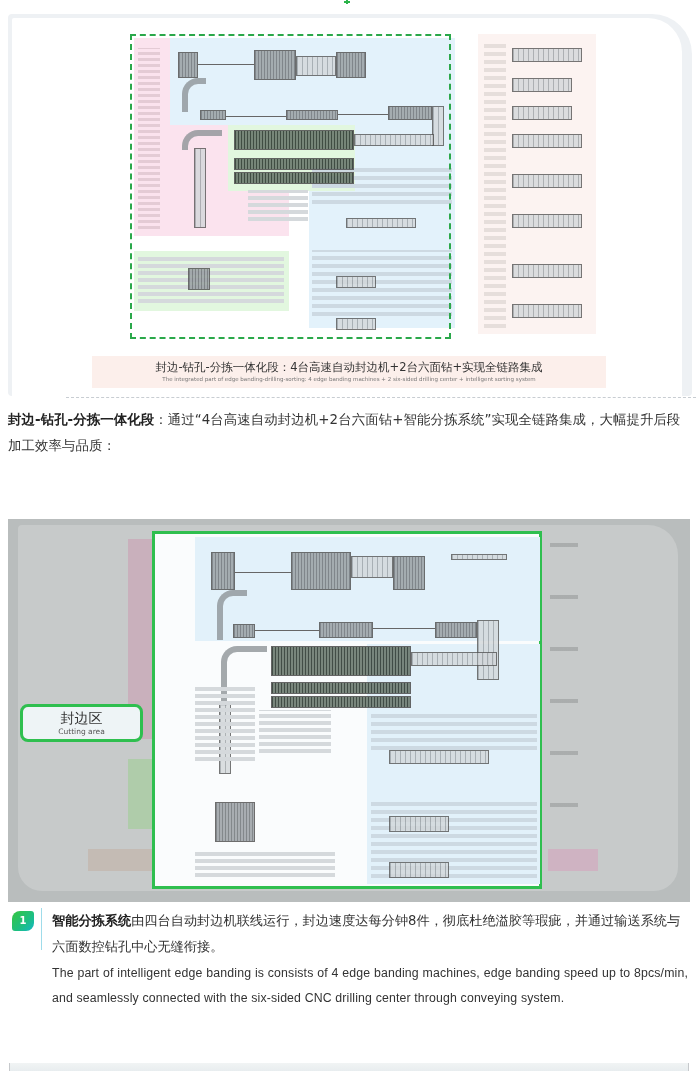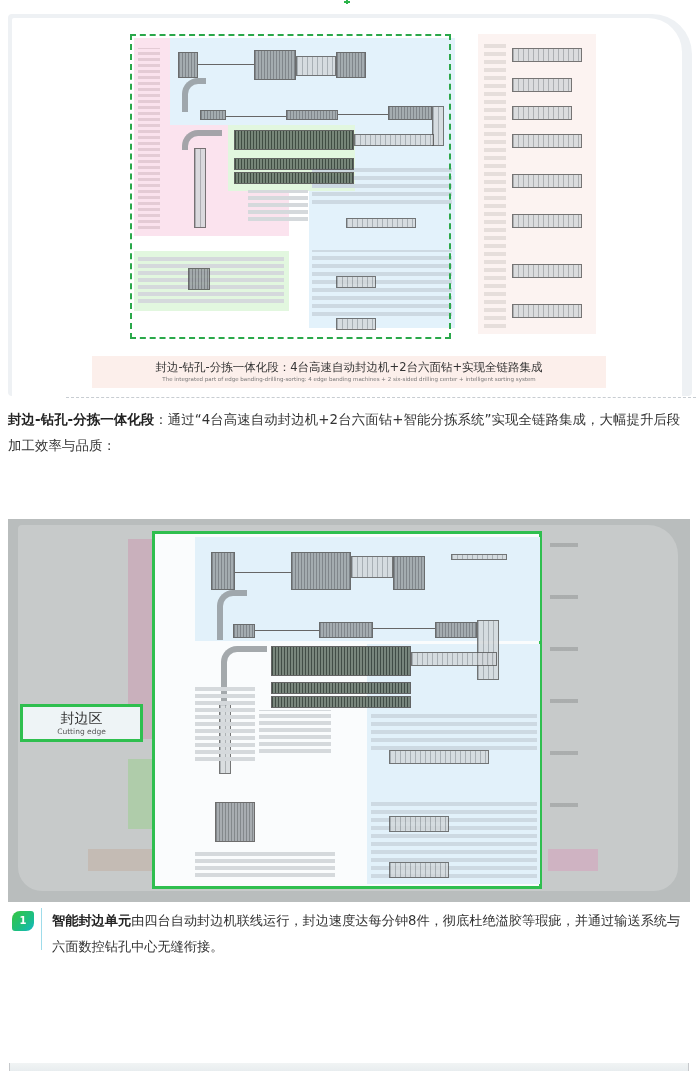--- a/index.html
+++ b/index.html
@@ -45,21 +45,21 @@
   .blur-pink { position: absolute; left: 120px; top: 20px; width: 30px; height: 200px; background: #c9a9b8; opacity: .8; }
   .blur-green { position: absolute; left: 120px; top: 240px; width: 30px; height: 70px; background: #afccaa; }
   .blur-bottom-l { position: absolute; left: 80px; top: 330px; width: 80px; height: 22px; background: #c4bbb4; }
   .blur-bottom-r { position: absolute; left: 540px; top: 330px; width: 50px; height: 22px; background: #cfb3c2; }
   .blur-right-sketch { position: absolute; left: 542px; top: 20px; width: 28px; height: 290px; background: repeating-linear-gradient(0deg, transparent 0 22px, #a7aaaa 22px 26px, transparent 26px 52px); opacity: .9; }
 
   .focus-box { position: absolute; left: 144px; top: 12px; width: 390px; height: 358px; background: #fafcfd; border: 3px solid #2fbf4f; }
   .focus-box .fz-blue-top { position: absolute; left: 40px; top: 3px; width: 345px; height: 104px; background: #e2f1fa; }
   .focus-box .fz-blue-right { position: absolute; left: 212px; top: 110px; width: 173px; height: 240px; background: #e2f1fa; }
 
-  .cut-label { position: absolute; left: 12px; top: 185px; width: 123px; height: 38px; background: #eef4f6; border: 3px solid #2fbf4f; border-radius: 0; text-align: center; }
+  .cut-label { position: absolute; left: 12px; top: 185px; width: 123px; height: 38px; background: #eef4f6; border: 3px solid #2fbf4f; border-radius: 8px; text-align: center; }
   .cut-label-cn { font-size: 14px; line-height: 18px; color: #333; padding-top: 2px; }
   .cut-label-en { font-size: 7.5px; line-height: 9px; color: #555; }
 
   
   .item1 { position: absolute; left: 12px; top: 908px; width: 676px; }
   .num-badge { position: absolute; left: 0; top: 3px; width: 22px; height: 20px; border-radius: 8px 3px 8px 3px; background: linear-gradient(135deg, #36c540 0%, #1dbf83 60%, #12b7c7 100%); color: #fff; font-size: 10px; font-weight: bold; text-align: center; line-height: 20px; }
   .item-vline { position: absolute; left: 29px; top: 0; width: 1px; height: 42px; background: #9fdcea; }
   .item-text { position: absolute; left: 40px; top: 0; width: 636px; }
   .item-cn { font-size: 13.2px; line-height: 26px; color: #333; }
   .item-cn b { font-weight: bold; color: #222; }
@@ -180,25 +180,26 @@
 
     <div class="machine" style="left:60px;top:268px;width:40px;height:40px;"></div>
     <div class="label-blocks grey" style="left:40px;top:316px;width:140px;height:30px;"></div>
     <div class="label-blocks blue" style="left:216px;top:268px;width:166px;height:80px;"></div>
     <div class="machine light" style="left:234px;top:282px;width:60px;height:16px;"></div>
     <div class="machine light" style="left:234px;top:328px;width:60px;height:16px;"></div>
   </div>
 
   <div class="cut-label">
     <div class="cut-label-cn">封边区</div>
-    <div class="cut-label-en">Cutting edge</div>
+    <div class="cut-label-en">Cutting area</div>
   </div>
 </div>
 
 <div class="item1">
   <div class="num-badge">1</div>
   <div class="item-vline"></div>
   <div class="item-text">
-    <p class="item-cn"><b>智能封边单元</b><span>由四台自动封边机联线运行，封边速度达每分钟8件，彻底杜绝溢胶等瑕疵，并通过输送系统与六面数控钻孔中心无缝衔接。</span></p>
+    <p class="item-cn"><b>智能分拣系统</b><span>由四台自动封边机联线运行，封边速度达每分钟8件，彻底杜绝溢胶等瑕疵，并通过输送系统与六面数控钻孔中心无缝衔接。</span></p>
+    <p class="item-en">The part of intelligent edge banding is consists of 4 edge banding machines, edge banding speed up to 8pcs/min, and seamlessly connected with the six-sided CNC drilling center through conveying system.</p>
   </div>
 </div>
 
 <div class="next-card"></div>
 
 </body></html>

